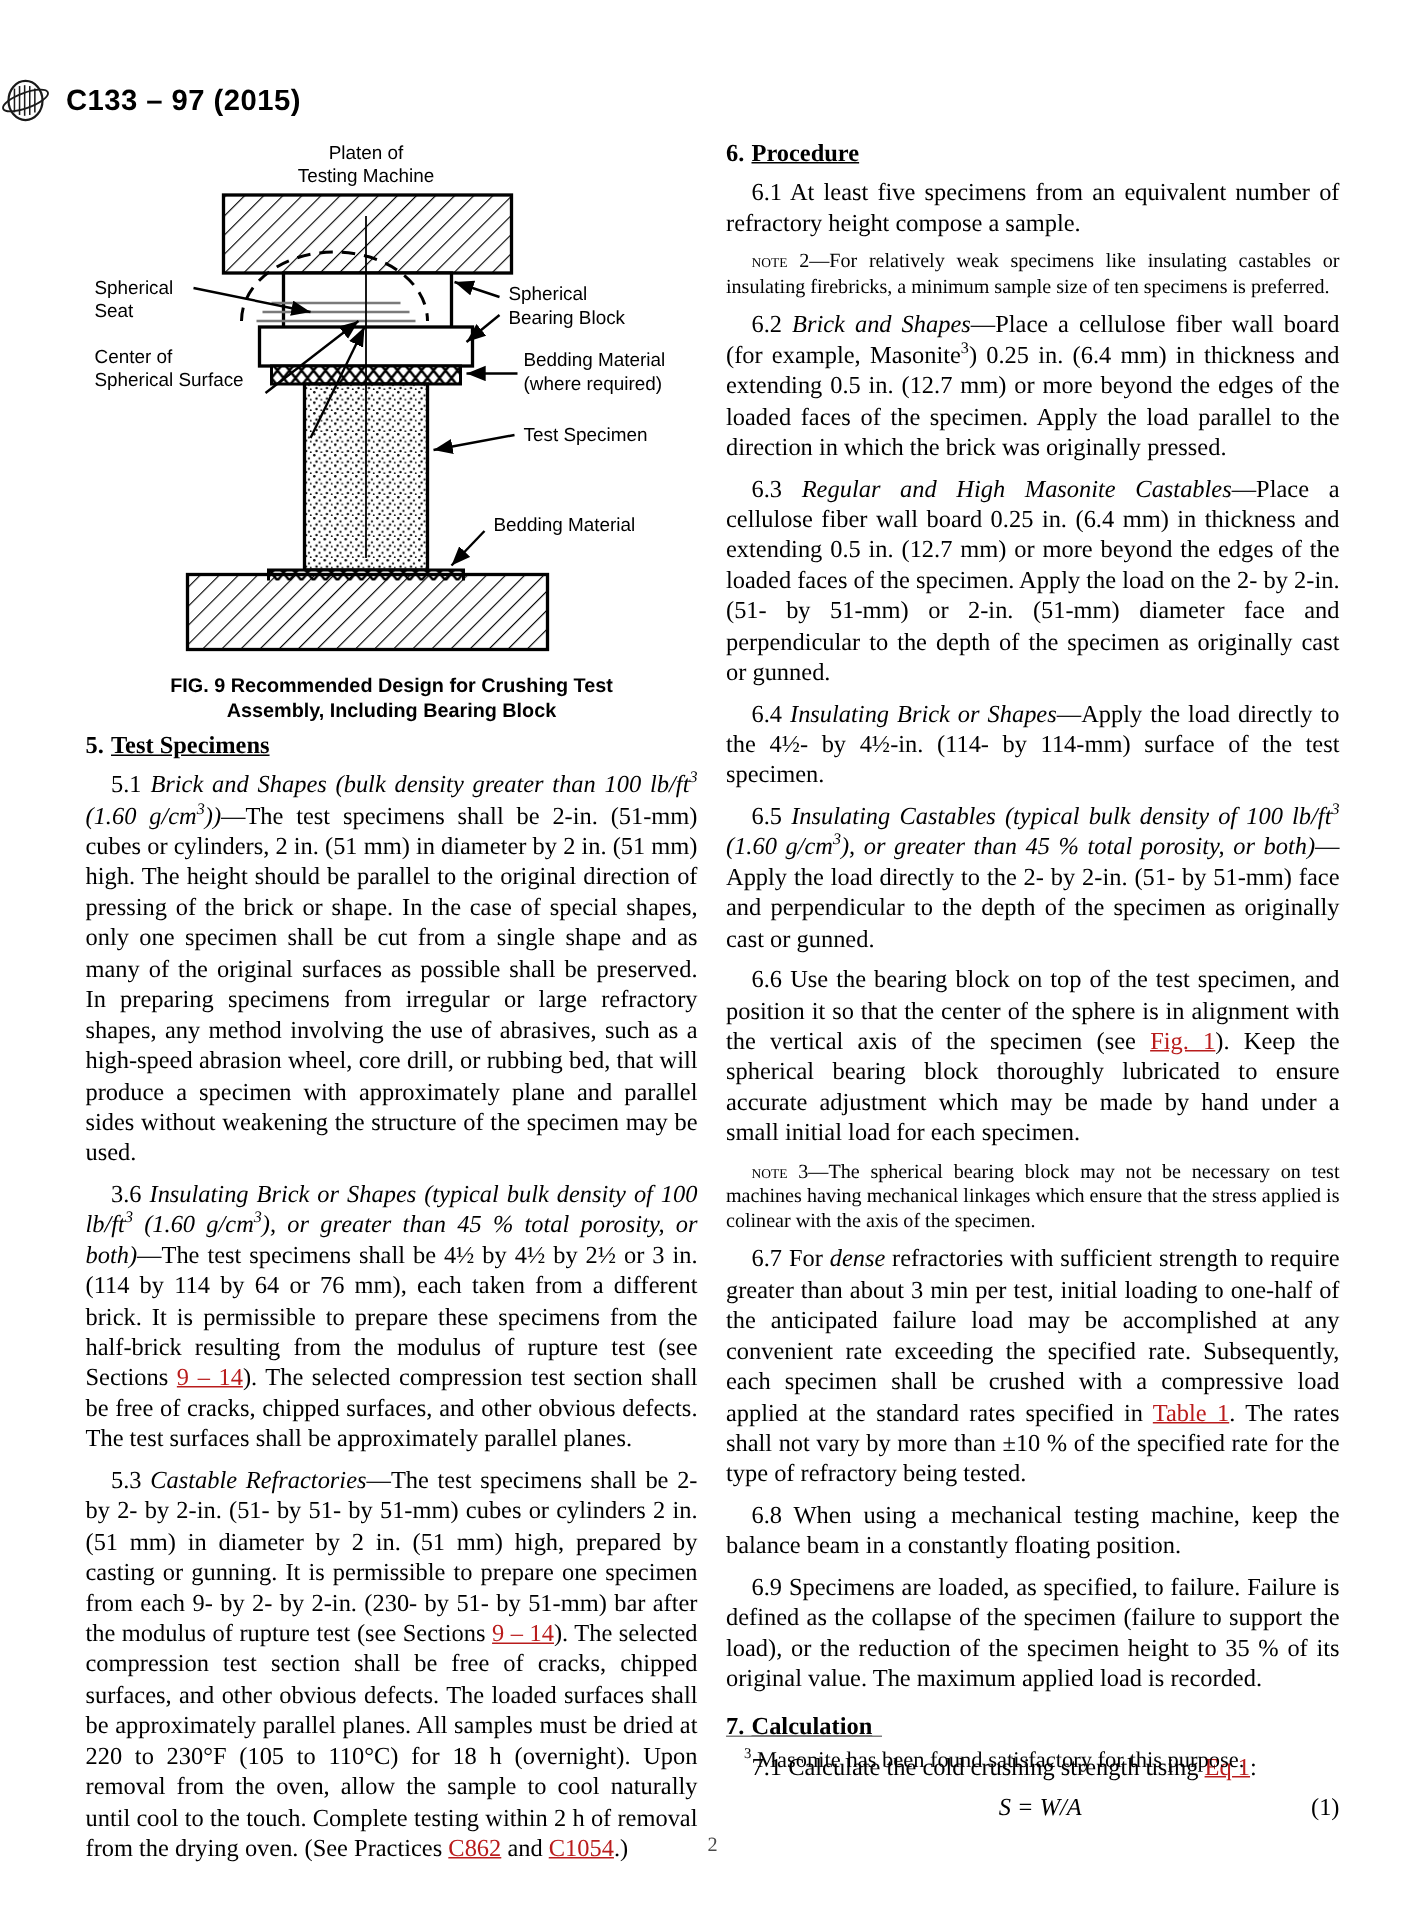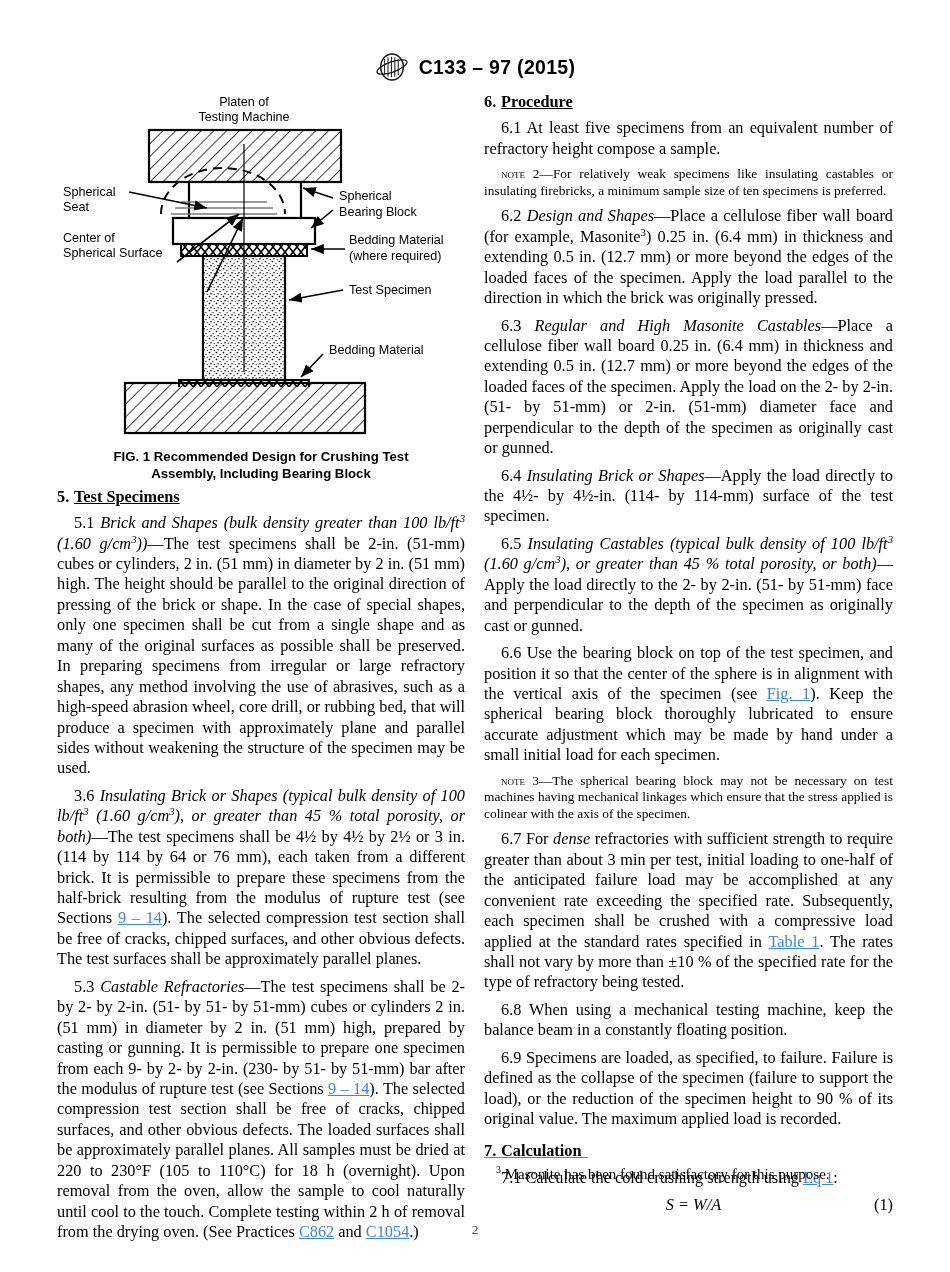--- a/index.html
+++ b/index.html
@@ -18,21 +18,21 @@
 
   
   .page-header {
     position: absolute;
     top: 52px;
     left: 0;
     width: 950px;
     text-align: center;
     display: flex;
     align-items: center;
-    justify-content: center;
+    justify-content: flex-start;
     gap: 10px;
   }
   .astm-logo {
     width: 34px;
     height: 30px;
     flex: 0 0 auto;
   }
   .header-title {
     font-family: "Liberation Sans", sans-serif;
     font-weight: bold;
@@ -101,21 +101,21 @@
     margin: 0 0 7px 0;
     text-indent: 17px;
   }
   .note-label {
     font-variant: small-caps;
     text-transform: lowercase;
     font-size: 13.4px;
   }
   .note-label::first-letter { font-size: 13.4px; }
   i, .it { font-style: italic; }
-  .lnk { color: #3b82f6; }
+  .lnk { color: #b91c1c; }
   sup {
     font-size: 0.66em;
     vertical-align: super;
     line-height: 0;
   }
   .eqline {
     position: relative;
     font-size: 16.3px;
     margin: 4px 0 7px 0;
     height: 22px;
@@ -260,21 +260,21 @@
 
     <svg width="400" height="60" viewBox="0 0 400 60" style="display:block;margin:-8px auto 0 auto;">
       <defs>
         <pattern id="hatch2" width="9" height="9" patternTransform="rotate(45)" patternUnits="userSpaceOnUse">
           <line x1="0" y1="0" x2="0" y2="9" stroke="#000" stroke-width="1.5"></line>
         </pattern>
       </defs>
       <rect x="64" y="4" width="240" height="50" fill="url(#hatch2)" stroke="#000" stroke-width="2.2"></rect>
     </svg>
 
-    <div class="fig-caption">FIG. 1  Recommended Design for Crushing Test Assembly, Including Bearing Block</div>
+    <div class="fig-caption">FIG. 9  Recommended Design for Crushing Test Assembly, Including Bearing Block</div>
   </div>
 
   <h2 class="sect-head">
     <span class="num">5.</span><span>Test Specimens</span>
   </h2>
 
   <p class="para">
     <span>5.1</span>
     <i><span>Brick and Shapes (bulk density greater than 100 lb/ft</span><sup>3</sup><span> (1.60  g/cm</span><sup>3</sup><span>))</span></i><span>—The test specimens shall be 2-in. (51-mm) cubes or cylinders, 2 in. (51 mm) in diameter by 2 in. (51 mm) high. The height should be parallel to the original direction of pressing of the brick or shape. In the case of special shapes, only one specimen shall be cut from a single shape and as many of the original surfaces as possible shall be preserved. In preparing specimens from irregular or large refractory shapes, any method involving the use of abrasives, such as a high-speed abrasion wheel, core drill, or rubbing bed, that will produce a specimen with approximately plane and parallel sides without weakening the structure of the specimen may be used.</span>
   </p>
@@ -300,21 +300,21 @@
     <span>6.1</span>
     <span>At least five specimens from an equivalent number of refractory height compose a sample.</span>
   </p>
 
   <p class="note">
     <span class="note-label">Note 2</span><span>—For relatively weak specimens like insulating castables or insulating firebricks, a minimum sample size of ten specimens is preferred.</span>
   </p>
 
   <p class="para">
     <span>6.2</span>
-    <i><span>Design and Shapes</span></i><span>—Place a cellulose fiber wall board (for example, Masonite</span><sup>3</sup><span>) 0.25 in. (6.4 mm) in thickness and extending 0.5 in. (12.7 mm) or more beyond the edges of the loaded faces of the specimen. Apply the load parallel to the direction in which the brick was originally pressed.</span>
+    <i><span>Brick and Shapes</span></i><span>—Place a cellulose fiber wall board (for example, Masonite</span><sup>3</sup><span>) 0.25 in. (6.4 mm) in thickness and extending 0.5 in. (12.7 mm) or more beyond the edges of the loaded faces of the specimen. Apply the load parallel to the direction in which the brick was originally pressed.</span>
   </p>
 
   <p class="para">
     <span>6.3</span>
     <i><span>Regular and High Masonite Castables</span></i><span>—Place a cellulose fiber wall board 0.25 in. (6.4 mm) in thickness and extending 0.5 in. (12.7 mm) or more beyond the edges of the loaded faces of the specimen. Apply the load on the 2- by 2-in. (51- by 51-mm) or 2-in. (51-mm) diameter face and perpendicular to the depth of the specimen as originally cast or gunned.</span>
   </p>
 
   <p class="para">
     <span>6.4</span>
     <i><span>Insulating Brick or Shapes</span></i><span>—Apply the load directly to the 4½- by 4½-in. (114- by 114-mm) surface of the test specimen.</span>
@@ -339,21 +339,21 @@
     <span>For </span><i><span>dense</span></i><span> refractories with sufficient strength to require greater than about 3 min per test, initial loading to one-half of the anticipated failure load may be accomplished at any convenient rate exceeding the specified rate. Subsequently, each specimen shall be crushed with a compressive load applied at the standard rates specified in </span><a class="lnk" href="#">Table 1</a><span>. The rates shall not vary by more than ±10 % of the specified rate for the type of refractory being tested.</span>
   </p>
 
   <p class="para">
     <span>6.8</span>
     <span>When using a mechanical testing machine, keep the balance beam in a constantly floating position.</span>
   </p>
 
   <p class="para">
     <span>6.9</span>
-    <span>Specimens are loaded, as specified, to failure. Failure is defined as the collapse of the specimen (failure to support the load), or the reduction of the specimen height to 90 % of its original value. The maximum applied load is recorded.</span>
+    <span>Specimens are loaded, as specified, to failure. Failure is defined as the collapse of the specimen (failure to support the load), or the reduction of the specimen height to 35 % of its original value. The maximum applied load is recorded.</span>
   </p>
 
   <h2 class="sect-head" style="margin-top:12px;">
     <span class="num">7.</span><span>Calculation</span>
   </h2>
 
   <p class="para">
     <span>7.1</span>
     <span>Calculate the cold crushing strength using </span><a class="lnk" href="#">Eq 1</a><span>:</span>
   </p>

